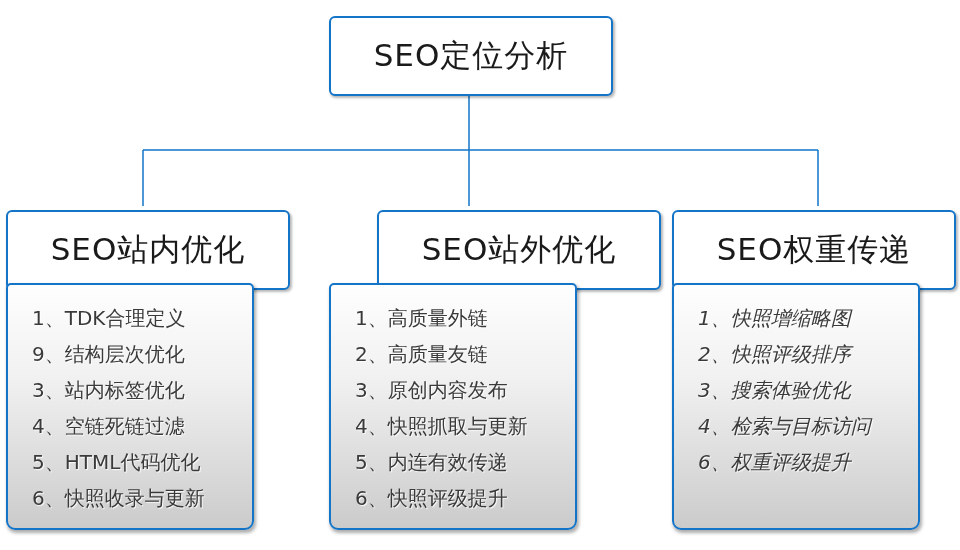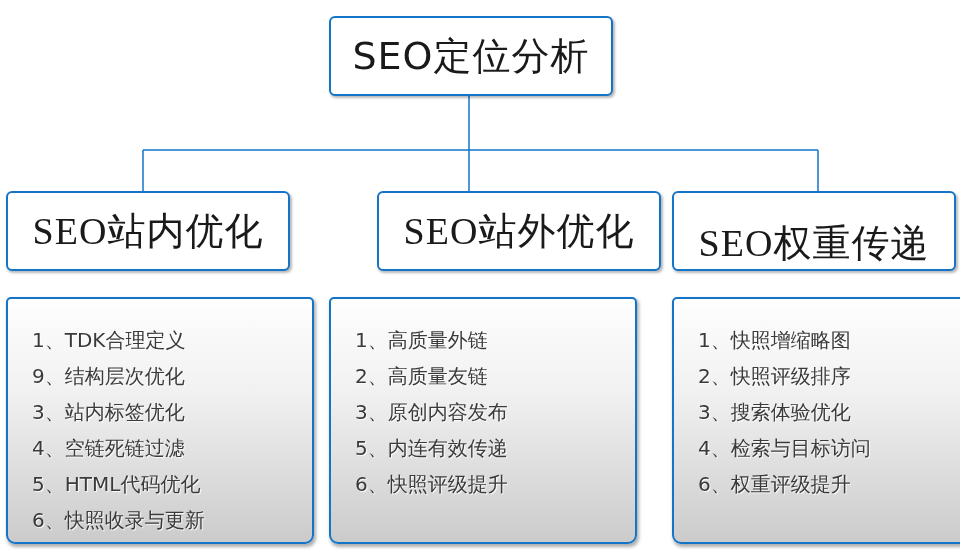--- a/index.html
+++ b/index.html
@@ -5,30 +5,30 @@
   html,body{margin:0;padding:0;background:#fff;}
   .canvas{
     position:relative;width:960px;height:550px;background:#ffffff;overflow:hidden;
     font-family:"DejaVu Sans","Liberation Sans",sans-serif;
   }
   .connectors{position:absolute;left:0;top:0;width:960px;height:550px;}
   .node{
     position:absolute;display:flex;align-items:center;justify-content:center;
     background:#ffffff;border:2px solid #1374c8;border-radius:6px;
     box-shadow:1.5px 2px 2.5px rgba(0,0,0,0.28);
-    font-size:38px;color:#1a1a1a;letter-spacing:1px;white-space:nowrap;
+    font-size:31px;color:#1a1a1a;letter-spacing:1px;white-space:nowrap;
   }
   .root-box{left:329px;top:16px;width:280px;height:76px;}
-  .head-box{top:191px;width:280px;height:76px;font-family:Liberation Serif, serif;}
+  .head-box{top:210px;width:280px;height:76px;}
   .list-box{
-    position:absolute;top:297px;width:308px;height:247px;box-sizing:border-box;
+    position:absolute;top:283px;width:248px;height:247px;box-sizing:border-box;
     border:2px solid #1374c8;border-radius:5px 5px 9px 9px;
     background:linear-gradient(180deg,#fefefe 0%,#f1f1f1 38%,#d9d9d9 78%,#cbcbcb 100%);
     box-shadow:1.5px 2.5px 3.5px rgba(0,0,0,0.32);
-    padding:23px 8px 0 24px;
+    padding:15px 8px 0 24px;
   }
   .col-left  .head-box,{left:6px;}
   .list-item{
     font-size:20px;line-height:36px;color:#3a3a3a;white-space:nowrap;
     text-shadow:1px 1px 1px rgba(255,255,255,0.95);
   }
 </style>
 </head>
 <body>
 
@@ -58,28 +58,29 @@
     <div class="list-item">6、快照收录与更新</div>
   </div>
 
   <div class="node head-box" style="left:329px;margin-left:48px;">
     <span>SEO站外优化</span>
   </div>
   <div class="list-box" style="left:329px;">
     <div class="list-item">1、高质量外链</div>
     <div class="list-item">2、高质量友链</div>
     <div class="list-item">3、原创内容发布</div>
+    <div class="list-item">4、快照抓取与更新</div>
     <div class="list-item">5、内连有效传递</div>
     <div class="list-item">6、快照评级提升</div>
   </div>
 
-  <div class="node head-box" style="left:672px;align-items:flex-end;">
+  <div class="node head-box" style="left:672px;">
     <span>SEO权重传递</span>
   </div>
-  <div class="list-box" style="left:672px;">
+  <div class="list-box" style="left:672px;font-style:italic;">
     <div class="list-item">1、快照增缩略图</div>
     <div class="list-item">2、快照评级排序</div>
     <div class="list-item">3、搜索体验优化</div>
     <div class="list-item">4、检索与目标访问</div>
     <div class="list-item">6、权重评级提升</div>
   </div>
 
 </div>
 
 </body></html>

